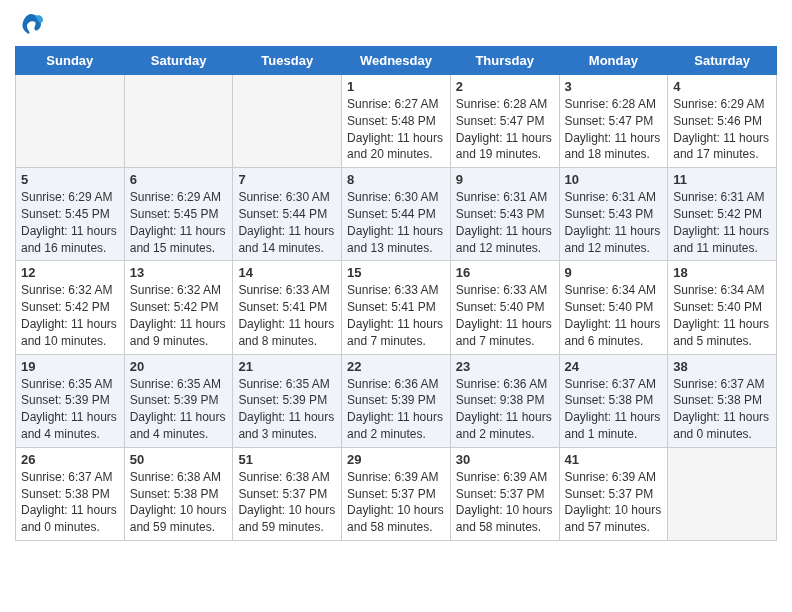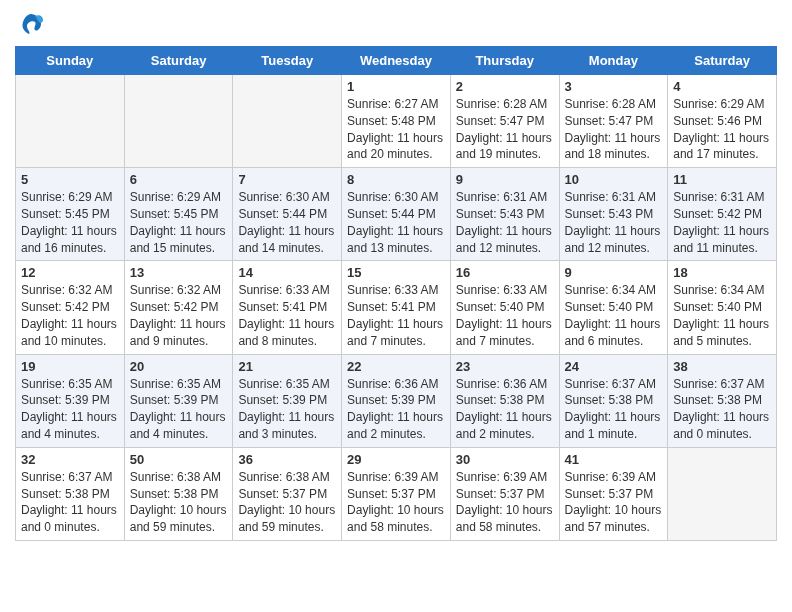--- a/index.html
+++ b/index.html
@@ -272,51 +272,51 @@
         </td>
         <td>
           <span class="day-num">22</span>
           <div class="day-info">Sunrise: 6:36 AM
 Sunset: 5:39 PM
 Daylight: 11 hours and 2 minutes.</div>
         </td>
         <td>
           <span class="day-num">23</span>
           <div class="day-info">Sunrise: 6:36 AM
-Sunset: 5:38 PM
+Sunset: 9:38 PM
 Daylight: 11 hours and 2 minutes.</div>
         </td>
         <td>
           <span class="day-num">24</span>
           <div class="day-info">Sunrise: 6:37 AM
 Sunset: 5:38 PM
 Daylight: 11 hours and 1 minute.</div>
         </td>
         <td>
           <span class="day-num">38</span>
           <div class="day-info">Sunrise: 6:37 AM
 Sunset: 5:38 PM
 Daylight: 11 hours and 0 minutes.</div>
         </td>
       </tr>
       <tr>
         <td>
-          <span class="day-num">32</span>
+          <span class="day-num">26</span>
           <div class="day-info">Sunrise: 6:37 AM
 Sunset: 5:38 PM
 Daylight: 11 hours and 0 minutes.</div>
         </td>
         <td>
           <span class="day-num">50</span>
           <div class="day-info">Sunrise: 6:38 AM
 Sunset: 5:38 PM
 Daylight: 10 hours and 59 minutes.</div>
         </td>
         <td>
-          <span class="day-num">36</span>
+          <span class="day-num">51</span>
           <div class="day-info">Sunrise: 6:38 AM
 Sunset: 5:37 PM
 Daylight: 10 hours and 59 minutes.</div>
         </td>
         <td>
           <span class="day-num">29</span>
           <div class="day-info">Sunrise: 6:39 AM
 Sunset: 5:37 PM
 Daylight: 10 hours and 58 minutes.</div>
         </td>

